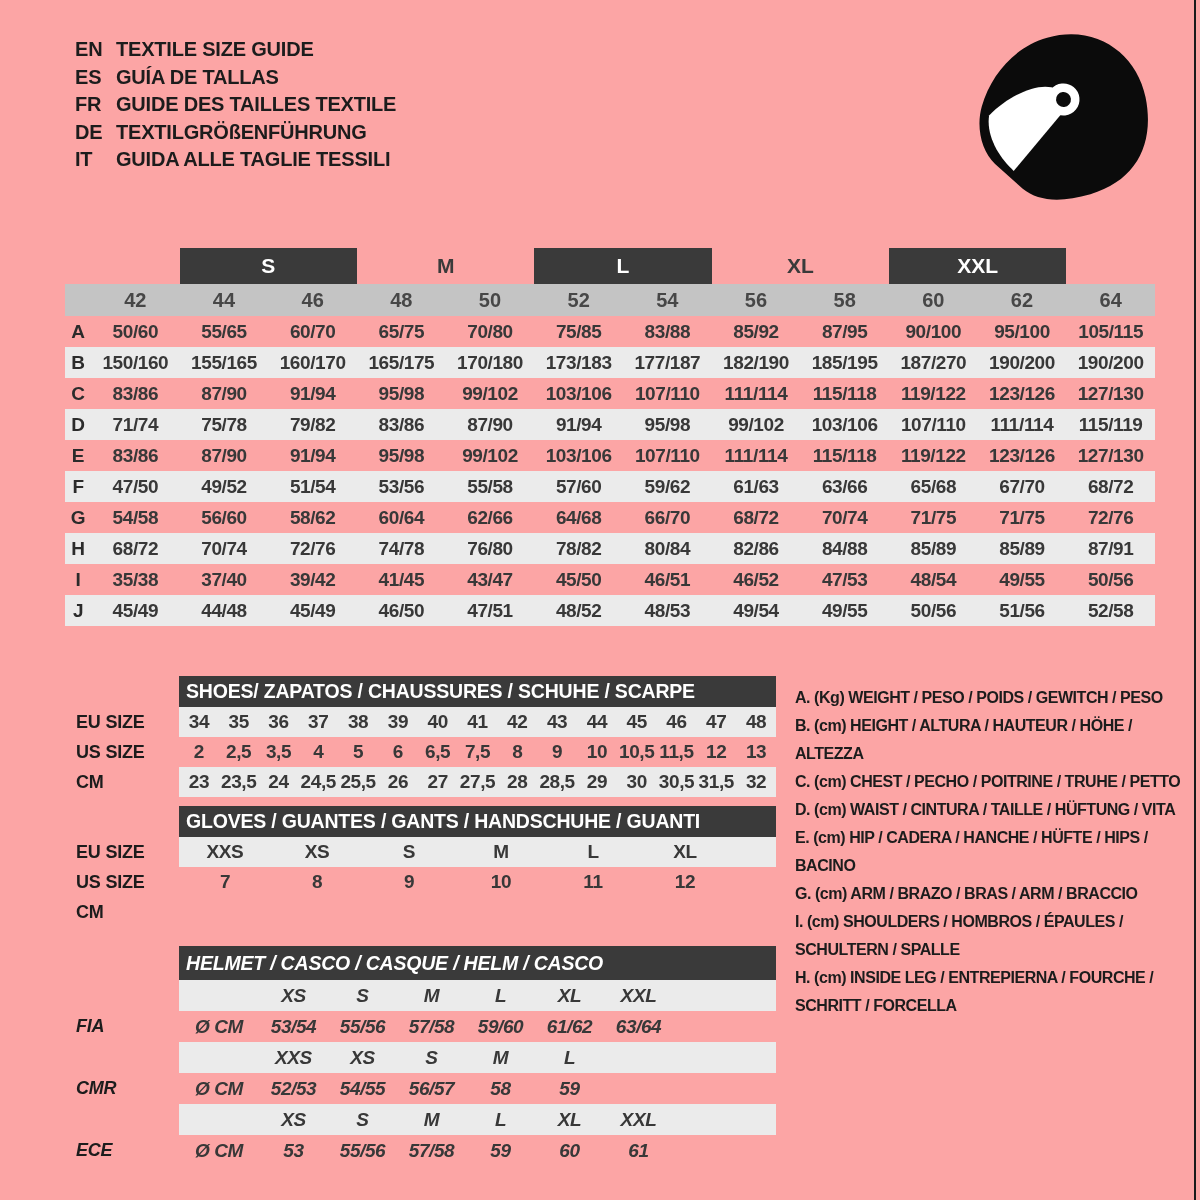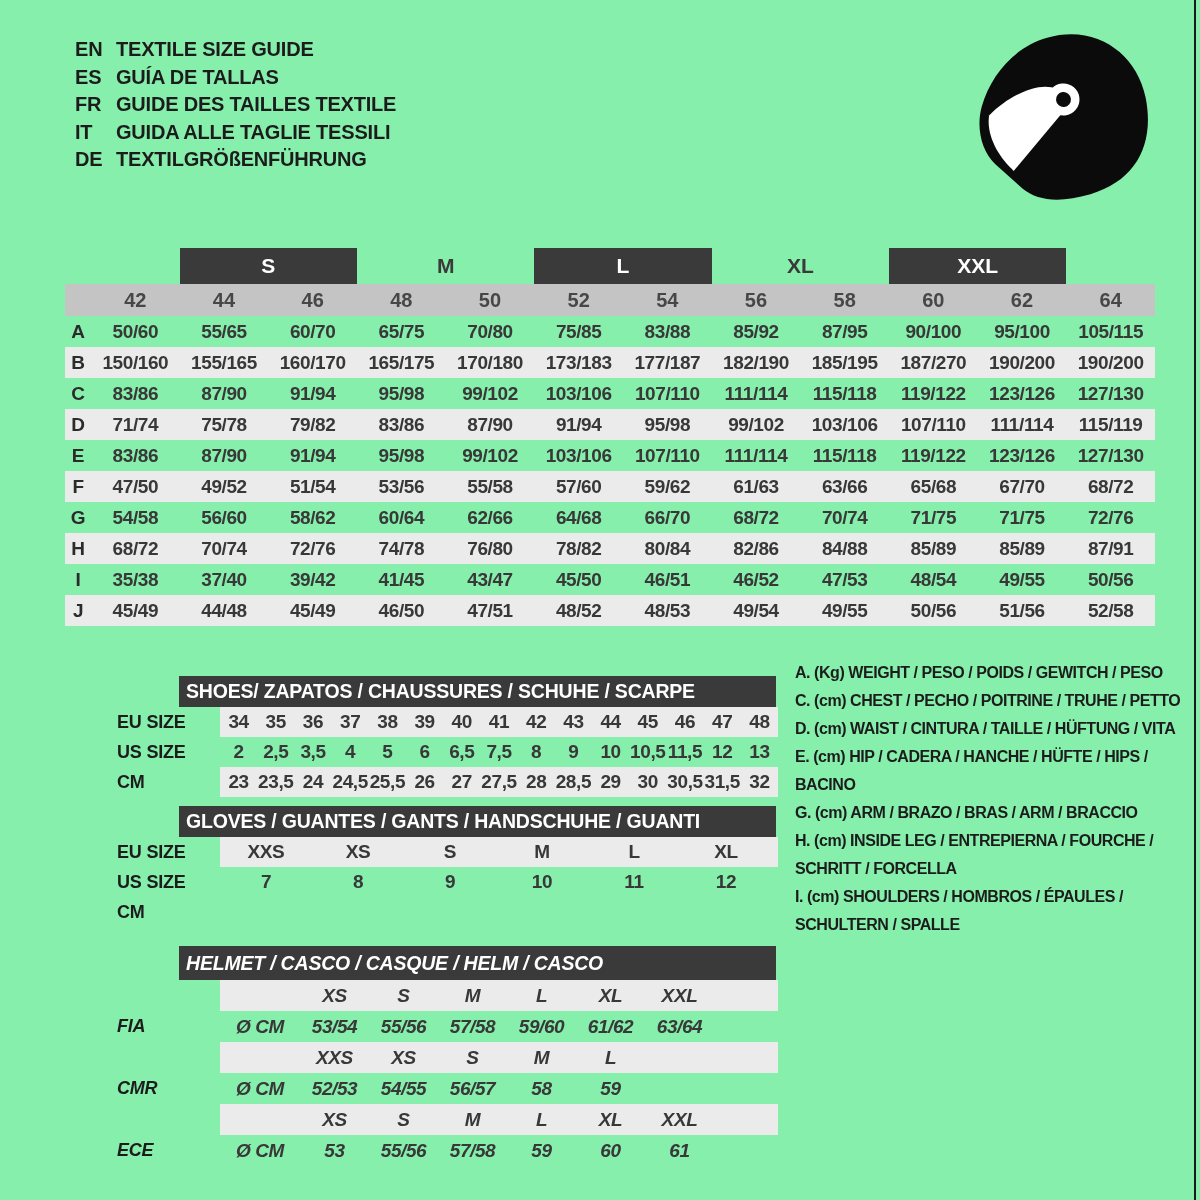--- a/index.html
+++ b/index.html
@@ -1,21 +1,21 @@
 <!DOCTYPE html>
 <html><head>
 <meta charset="utf-8">
 <style>
   html,body{margin:0;padding:0;background:#fff;}
   body{
     width:1200px;height:1200px;
     font-family:"Liberation Sans","DejaVu Sans",sans-serif;
     font-weight:700;color:#383838;
   }
-  .page{position:relative;width:1200px;height:1200px;overflow:hidden;background:#86efac;}
+  .page{position:relative;width:1200px;height:1200px;overflow:hidden;background:#fca5a5;}
 
   
   .lang-block{position:absolute;left:75px;top:36px;}
   .lang-row{display:flex;height:27.5px;align-items:center;font-size:20px;letter-spacing:-0.2px;color:#1c1c1c;}
   .lang-code{width:41px;flex:0 0 41px;}
 
   
   .helmet-logo{position:absolute;left:972px;top:25px;width:178px;height:180px;}
   .helmet-logo svg{width:100%;height:100%;}
 
@@ -29,34 +29,34 @@
   .numbers-row{height:32px;background:#c4c4c4;font-size:20px;color:#474747;}
   .data-row{height:31px;font-size:19px;letter-spacing:-0.4px;}
   .data-row.stripe{background:#ebebeb;}
   .row-letter{font-size:19px;color:#2b2b2b;}
 
   
   .section{position:absolute;left:76px;width:702px;}
   .sec-bar{margin-left:103px;width:597px;height:31px;background:#3a3a3a;color:#fff;
     font-size:19.5px;display:flex;align-items:center;padding-left:7px;box-sizing:border-box;letter-spacing:-0.2px;}
   .sec-row{display:flex;height:30px;}
-  .sec-label{width:103px;flex:0 0 103px;display:flex;align-items:center;font-size:18px;color:#1c1c1c;letter-spacing:-0.2px;margin-left:41px;}
+  .sec-label{width:103px;flex:0 0 103px;display:flex;align-items:center;font-size:18px;color:#1c1c1c;letter-spacing:-0.2px;}
   .sec-values{width:597px;display:grid;align-items:center;text-align:center;font-size:19px;letter-spacing:-0.4px;}
   .sec-values.gray{background:#ebebeb;}
   .cols15{grid-template-columns:repeat(15,1fr);}
   .cols6{grid-template-columns:repeat(6,92px) 1fr;}
   .helmet-cols{grid-template-columns:80px repeat(6,69px) 1fr;}
   .shoes-section{top:676px;}
   .gloves-section{top:806px;}
   .helmet-section{top:946px;font-style:italic;}
   .helmet-section .sec-bar{height:34px;}
   .helmet-section .sec-row{height:31px;}
 
   
-  .legend{position:absolute;left:795px;top:659px;width:400px;}
+  .legend{position:absolute;left:795px;top:684px;width:400px;}
   .legend-line{font-size:16px;line-height:28px;letter-spacing:-0.45px;color:#1c1c1c;}
 
   
   .scan-edge{position:absolute;left:1194px;top:0;width:2px;height:1200px;background:#1a1a1a;}
 </style>
 </head>
 <body>
 
 <div class="page">
 
@@ -67,26 +67,26 @@
       </div>
       <div class="lang-row">
         <div class="lang-code">ES</div>
         <div class="lang-label">GUÍA DE TALLAS</div>
       </div>
       <div class="lang-row">
         <div class="lang-code">FR</div>
         <div class="lang-label">GUIDE DES TAILLES TEXTILE</div>
       </div>
       <div class="lang-row">
+        <div class="lang-code">DE</div>
+        <div class="lang-label">TEXTILGRÖßENFÜHRUNG</div>
+      </div>
+      <div class="lang-row">
         <div class="lang-code">IT</div>
         <div class="lang-label">GUIDA ALLE TAGLIE TESSILI</div>
-      </div>
-      <div class="lang-row">
-        <div class="lang-code">DE</div>
-        <div class="lang-label">TEXTILGRÖßENFÜHRUNG</div>
       </div>
     </div>
 
   <div class="helmet-logo">
     <svg viewBox="0 0 100 100" aria-hidden="true">
       <g transform="rotate(-6 50 52)">
         <path fill="#0b0b0b" d="M47 6 C75 1 96 20 98.5 45 C101 71 89 91 62 96 C45 99 32.5 97 24.5 89 L10.5 73.5 C3.5 65.5 2 51.5 6.5 40.5 C13.5 23 29 9 47 6 Z"></path>
         <path fill="#ffffff" d="M10 46 C22 36 38 31 46.5 34 C53.5 36.5 55.5 43.5 51.5 48.5 L20.5 78.5 C13.5 70.5 7 58 10 46 Z"></path>
         <circle cx="52.5" cy="41.5" r="9" fill="#ffffff"></circle>
         <circle cx="52.5" cy="41.5" r="4.2" fill="#0b0b0b"></circle>
@@ -439,22 +439,23 @@
             <div>59</div>
             <div>60</div>
             <div>61</div>
           </div>
         </div>
       </div>
   </div>
 
   <div class="legend" id="legend">
       <div class="legend-line">A. (Kg) WEIGHT / PESO / POIDS / GEWITCH / PESO</div>
+      <div class="legend-line">B. (cm) HEIGHT / ALTURA / HAUTEUR / HÖHE / ALTEZZA</div>
       <div class="legend-line">C. (cm) CHEST / PECHO / POITRINE / TRUHE / PETTO</div>
       <div class="legend-line">D. (cm) WAIST / CINTURA / TAILLE / HÜFTUNG / VITA</div>
       <div class="legend-line">E. (cm) HIP / CADERA / HANCHE / HÜFTE / HIPS / BACINO</div>
       <div class="legend-line">G. (cm) ARM / BRAZO / BRAS / ARM / BRACCIO</div>
+      <div class="legend-line">I. (cm) SHOULDERS / HOMBROS / ÉPAULES / SCHULTERN / SPALLE</div>
       <div class="legend-line">H. (cm) INSIDE LEG / ENTREPIERNA / FOURCHE / SCHRITT / FORCELLA</div>
-      <div class="legend-line">I. (cm) SHOULDERS / HOMBROS / ÉPAULES / SCHULTERN / SPALLE</div>
     </div>
 
   <div class="scan-edge"></div>
 </div>
 
 </body></html>

